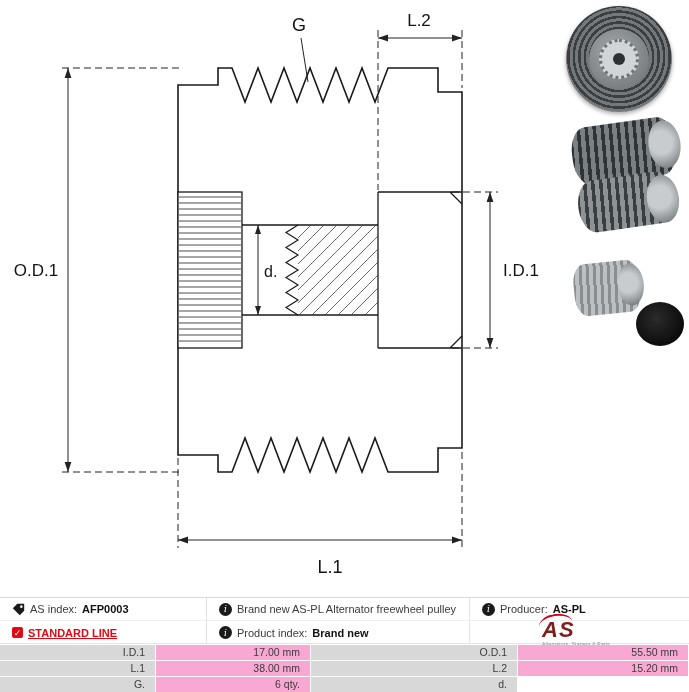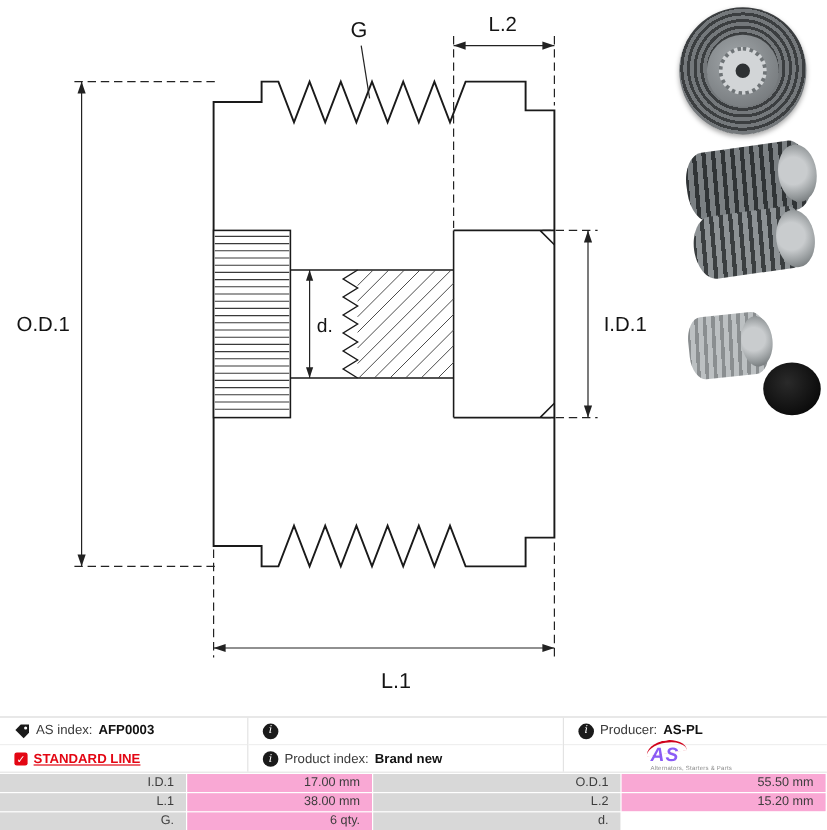--- a/index.html
+++ b/index.html
@@ -51,21 +51,21 @@
   .info-icon{display:inline-flex;align-items:center;justify-content:center;width:13px;height:13px;
     border-radius:50%;background:#1a1a1a;color:#fff;font-size:9px;font-family:"DejaVu Serif",serif;
     font-style:italic;flex:0 0 auto;}
   .check-icon{display:inline-flex;align-items:center;justify-content:center;width:11px;height:11px;
     background:#e30613;color:#fff;font-size:9px;border-radius:2px;flex:0 0 auto;}
   .tag-icon{flex:0 0 auto;}
   .logo-row{padding-left:72px;}
   .aspllogo{position:relative;line-height:1;}
   .swoosh{position:absolute;left:-4px;top:-5px;width:34px;height:9px;
     border-top:2px solid #d0021b;border-radius:50%/100% 100% 0 0;transform:rotate(-9deg);}
-  .logo-as{font-size:16px;font-weight:bold;font-style:italic;color:#8b5cf6;letter-spacing:1px;}
+  .logo-as{font-size:22px;font-weight:bold;font-style:italic;color:#7f1d1d;letter-spacing:1px;}
   .logo-tag{font-size:5px;color:#8a8a8a;margin-top:1px;letter-spacing:.2px;}
 
   
   .spec-table{position:absolute;left:0;top:645px;width:689px;height:47px;display:grid;
     grid-template-columns:155px 154px 206px 170px;grid-auto-rows:15px;gap:1px;background:#fff;}
   .cell{font-size:10.5px;line-height:15px;text-align:right;padding-right:10px;box-sizing:border-box;
     color:#3c3c3c;}
   .cell.lbl{background:#d8d8d8;}
   .cell.val{background:#f9a8d4;}
 </style>
@@ -169,20 +169,21 @@
       <span class="bold">AFP0003</span>
     </div>
     <div class="irow">
       <span class="check-icon">✓</span>
       <span class="red bold">STANDARD LINE</span>
     </div>
   </div>
   <div class="col col2">
     <div class="irow irow-top">
       <span class="info-icon">i</span>
+      <span>Brand new AS-PL Alternator freewheel pulley</span>
     </div>
     <div class="irow">
       <span class="info-icon">i</span>
       <span>Product index:</span>
       <span class="bold">Brand new</span>
     </div>
   </div>
   <div class="col col3">
     <div class="irow irow-top">
       <span class="info-icon">i</span>

